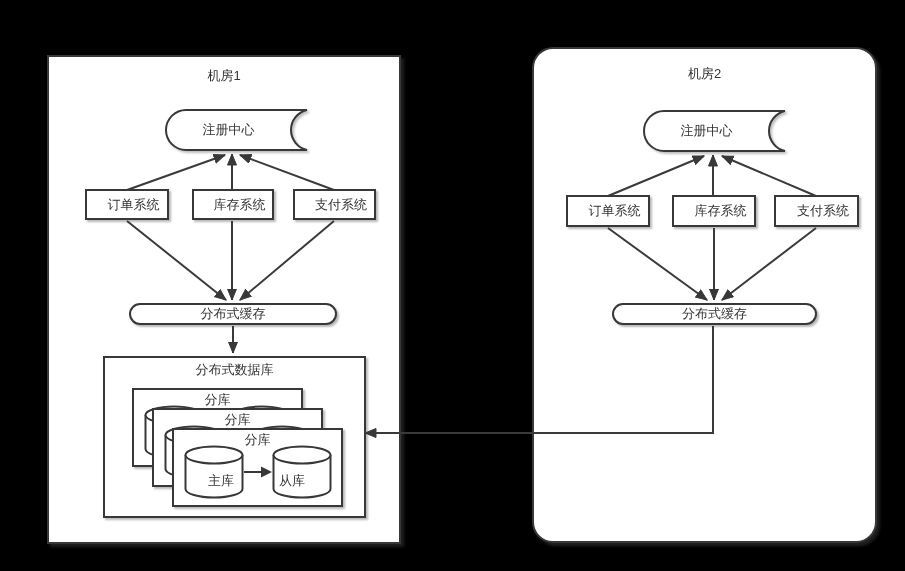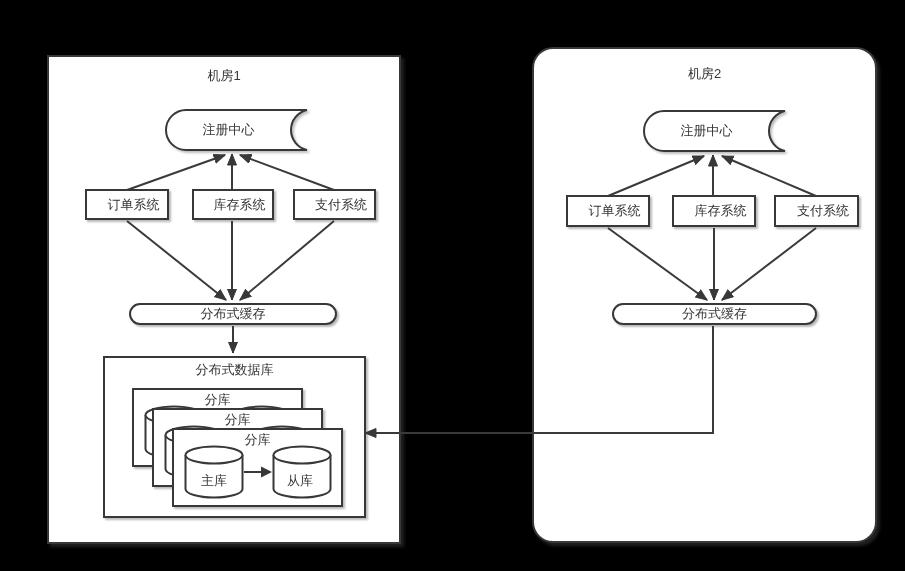--- a/index.html
+++ b/index.html
@@ -36,22 +36,22 @@
     background:#fff;border:2px solid #383838;box-shadow:2px 2px 2px rgba(0,0,0,0.28);font-family:Liberation Serif, serif;
   }
   .db-title{position:absolute;left:0;right:0;top:3px;text-align:center;}
   .shard{
     position:absolute;width:171px;height:79px;background:#fff;border:2px solid #383838;box-sizing:border-box;
     box-shadow:2px 2px 2px rgba(0,0,0,0.28);
   }
   .shard .shard-lbl{position:absolute;left:0;right:0;top:1px;text-align:center;}
   .shard svg{position:absolute;left:0;top:0;}
   .cyl-lbl{position:absolute;top:42px;width:60px;text-align:center;}
-  .cyl-lbl.master{left:10px;}
-  .cyl-lbl.slave{left:96px;text-align:center;}
+  .cyl-lbl.master{left:10px;padding-left:7px;}
+  .cyl-lbl.slave{left:88px;text-align:center;}
   #arrows{position:absolute;left:0;top:0;pointer-events:none;}
 </style>
 </head>
 <body>
 
 <div id="canvas">
 
   <div class="dc" id="dc1">
     <div class="dc-title">机房1</div>
 

